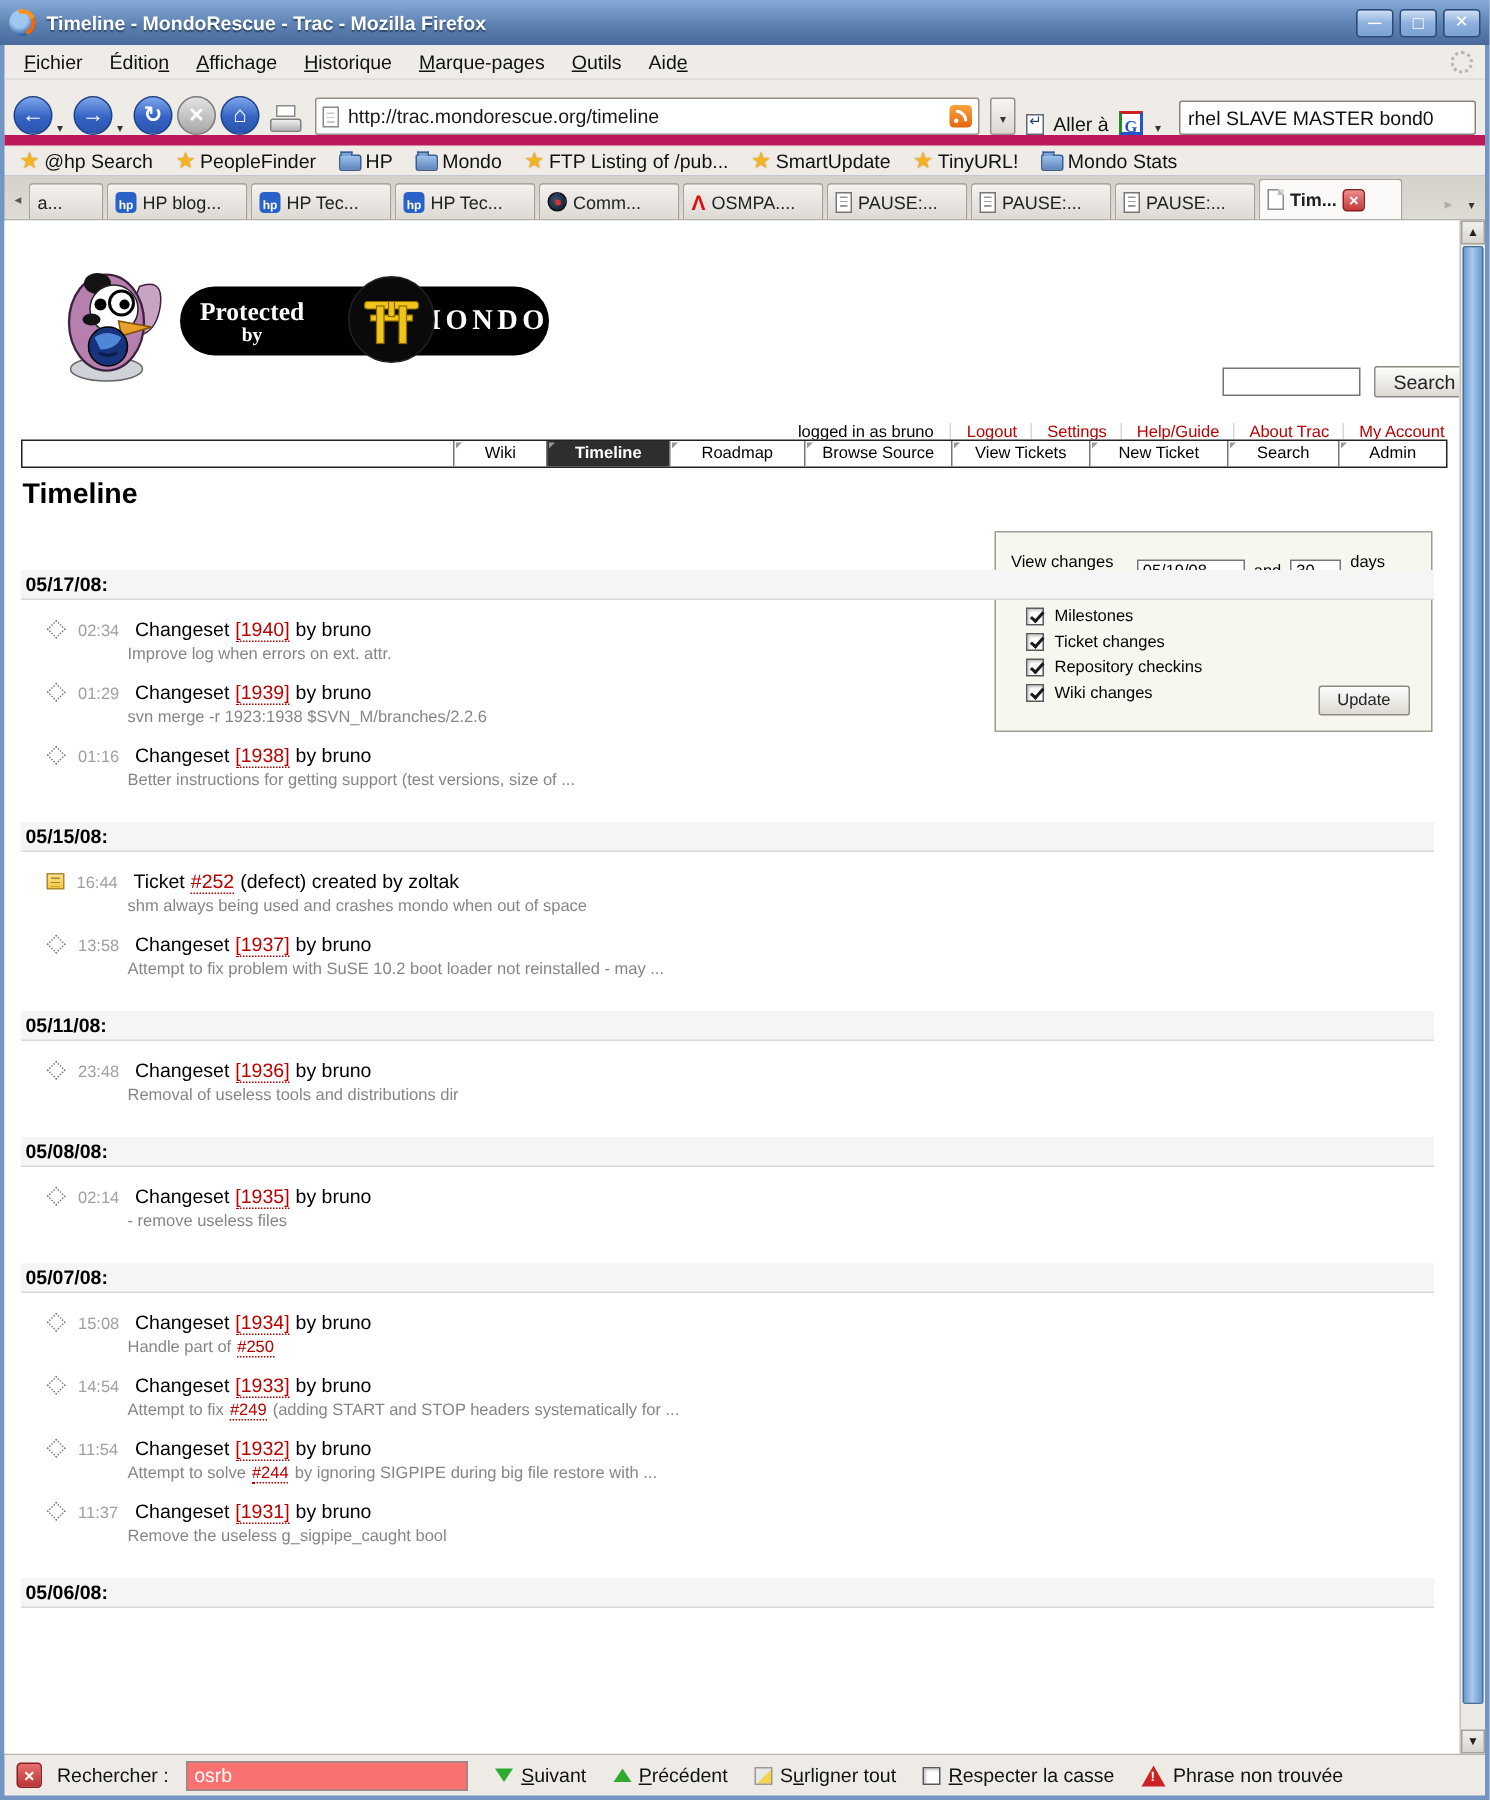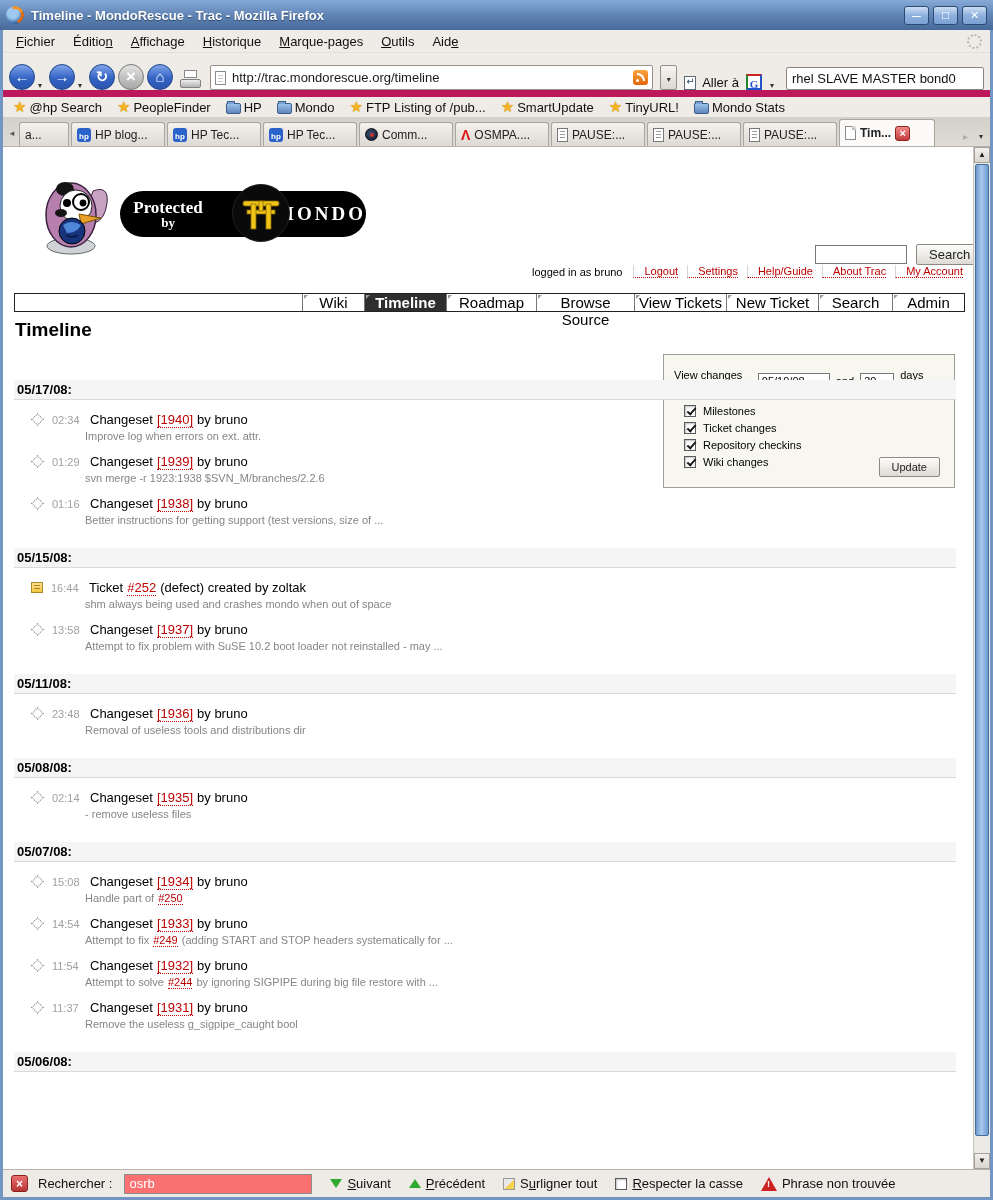--- a/index.html
+++ b/index.html
@@ -107,26 +107,26 @@
   .b-left .l1 { font-size:17px; line-height:17px; }
   .b-left .l2 { font-size:13px; line-height:13px; }
   .b-circle { position:absolute; left:112px; top:-7px; width:58px; height:58px; border-radius:50%; background:#0a0a0a; border:1px solid #222; display:flex; align-items:center; justify-content:center; }
   .b-brand { margin-left:72px; color:#fff; font-family:"Liberation Serif",serif; font-weight:bold; font-size:19px; letter-spacing:3px; }
 
   .hdr-search { position:absolute; top:97px; left:812px; display:flex; align-items:center; gap:9px; }
   .hdr-search input { width:92px; height:19px; border:1px solid #767676; font-size:11px; padding:0 3px; }
   .btn { background:linear-gradient(#fdfdfc,#dedad3); border:1px solid #8e8a82; border-radius:2px; color:#222; box-shadow:inset 0 1px 0 #fff; }
   .search-btn { font-size:13px; padding:2px 12px; }
 
-  .metanav { position:absolute; top:118px; right:10px; font-size:11px; color:#000; display:flex; align-items:center; }
+  .metanav { position:absolute; top:135px; right:10px; font-size:11px; color:#000; display:flex; }
   .metanav .mstatus { margin-right:2px; }
   .metanav a { color:#b00; text-decoration:none; border-bottom:1px dotted #b00; margin-left:9px; padding-left:10px; border-left:1px solid #d7d7d7; border-bottom-style:dotted; }
   .metanav a { border-left:1px solid #d7d7d7; }
 
-  .mainnav { position:absolute; top:146px; left:11px; right:8px; height:19px; background:#fff; border:1px solid #222; display:flex; justify-content:flex-end; font-size:15px; }
+  .mainnav { position:absolute; top:146px; left:11px; right:8px; height:19px; background:#fff; border:1px solid #222; display:flex; justify-content:flex-end; font-size:11px; }
   .mn-item { position:relative; border-left:1px solid #777; text-align:center; line-height:17px; color:#000; }
   .mn-item::before { content:""; position:absolute; left:1px; top:1px; border-top:4px solid #999; border-right:4px solid transparent; }
   .mn-item.active { background:#2e2e2e; color:#fff; font-weight:bold; }
 
   .page-title { position:absolute; top:172px; left:12px; font-size:19px; font-weight:bold; color:#000; }
 
   .filterbox { position:absolute; left:660px; top:207px; width:292px; height:134px; background:#f7f7f0; border:1px solid #9e9e94; font-size:11px; color:#000; padding:14px 10px 8px 10px; }
   .f-row1 { display:flex; align-items:center; gap:6px; }
   .f-row1 input { border:1px solid #767676; font-size:11px; height:17px; padding:0 3px; }
   .f-date { width:72px; }

